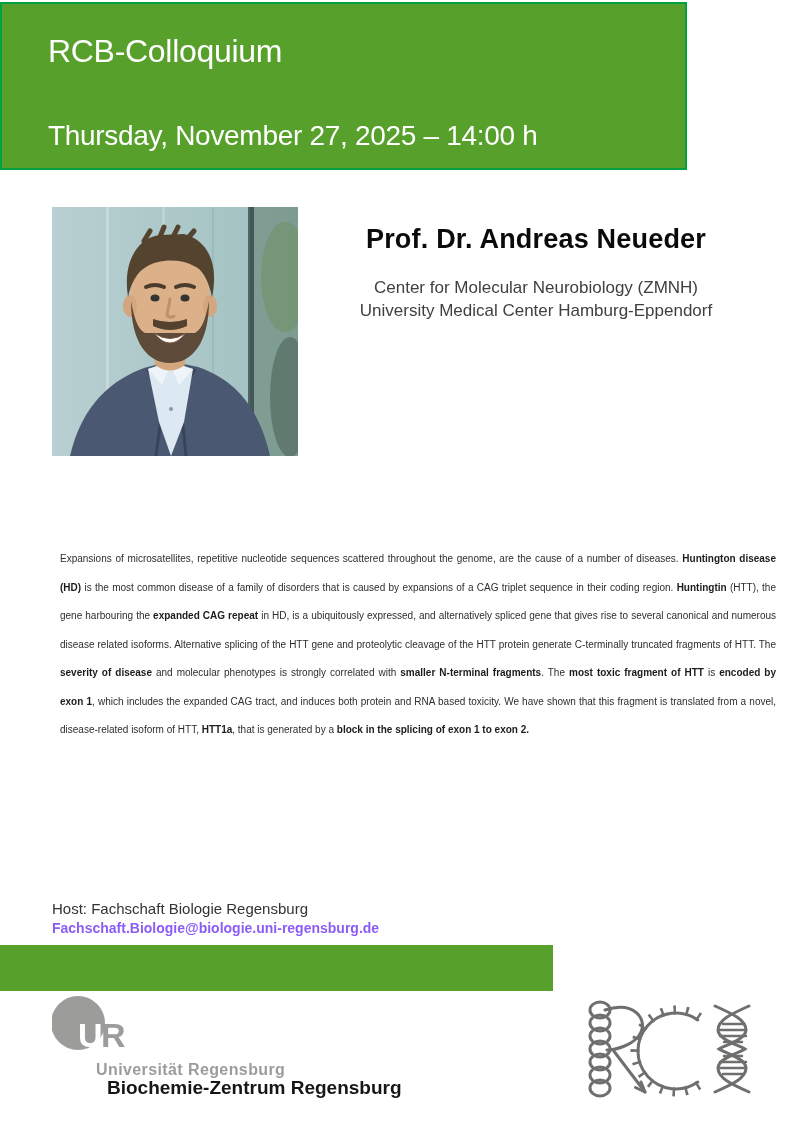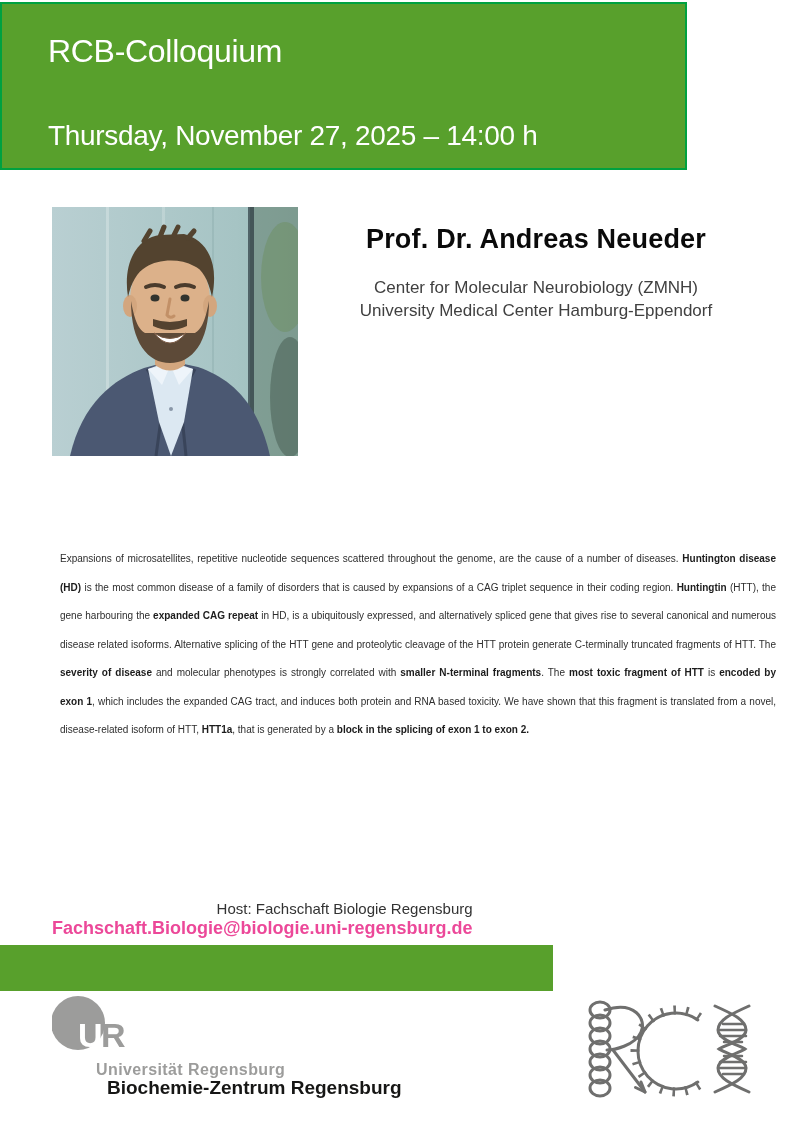--- a/index.html
+++ b/index.html
@@ -30,22 +30,22 @@
     font-size:25px;line-height:34.5px;color:#4a4a4a;
   }
   
   .abstract{
     position:absolute;left:48px;top:533px;width:716px;margin:12px;
     font-size:10px;line-height:28.5px;text-align:justify;color:#2d2d2d;
   }
   .abstract b{font-weight:700;color:#1c1c1c;}
   
   .host{position:absolute;left:52px;top:899px;}
-  .host .h1{font-size:15px;line-height:20px;color:#333;text-align:right;}
-  .host .h2{font-size:18px;line-height:19px;font-weight:600;color:#ec4899;}
+  .host .h1{font-size:15px;line-height:20px;color:#333;}
+  .host .h2{font-size:14px;line-height:19px;font-weight:600;color:#8b5cf6;}
   
   .bottom-bar{position:absolute;left:0;top:945px;width:553px;height:46px;background:var(--green,#58a02c);}
   .ur-logo{position:absolute;left:52px;top:994px;width:140px;height:62px;}
   .ur-text1{
     position:absolute;left:96px;top:1061px;font-size:16px;font-weight:700;
     color:var(--logo-gray,#9c9c9b);letter-spacing:0.4px;text-align:center;
   }
   .ur-text2{
     position:absolute;left:107px;top:1077px;font-size:19px;font-weight:700;color:#161615;
   }

